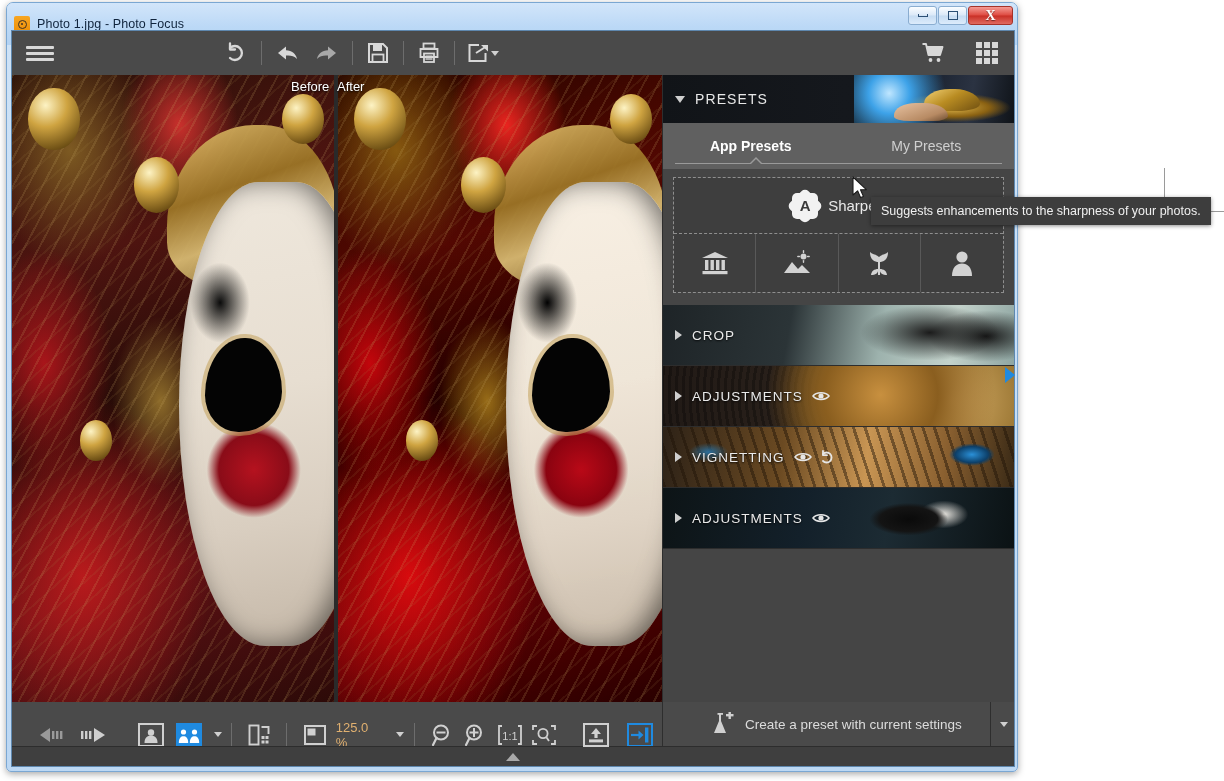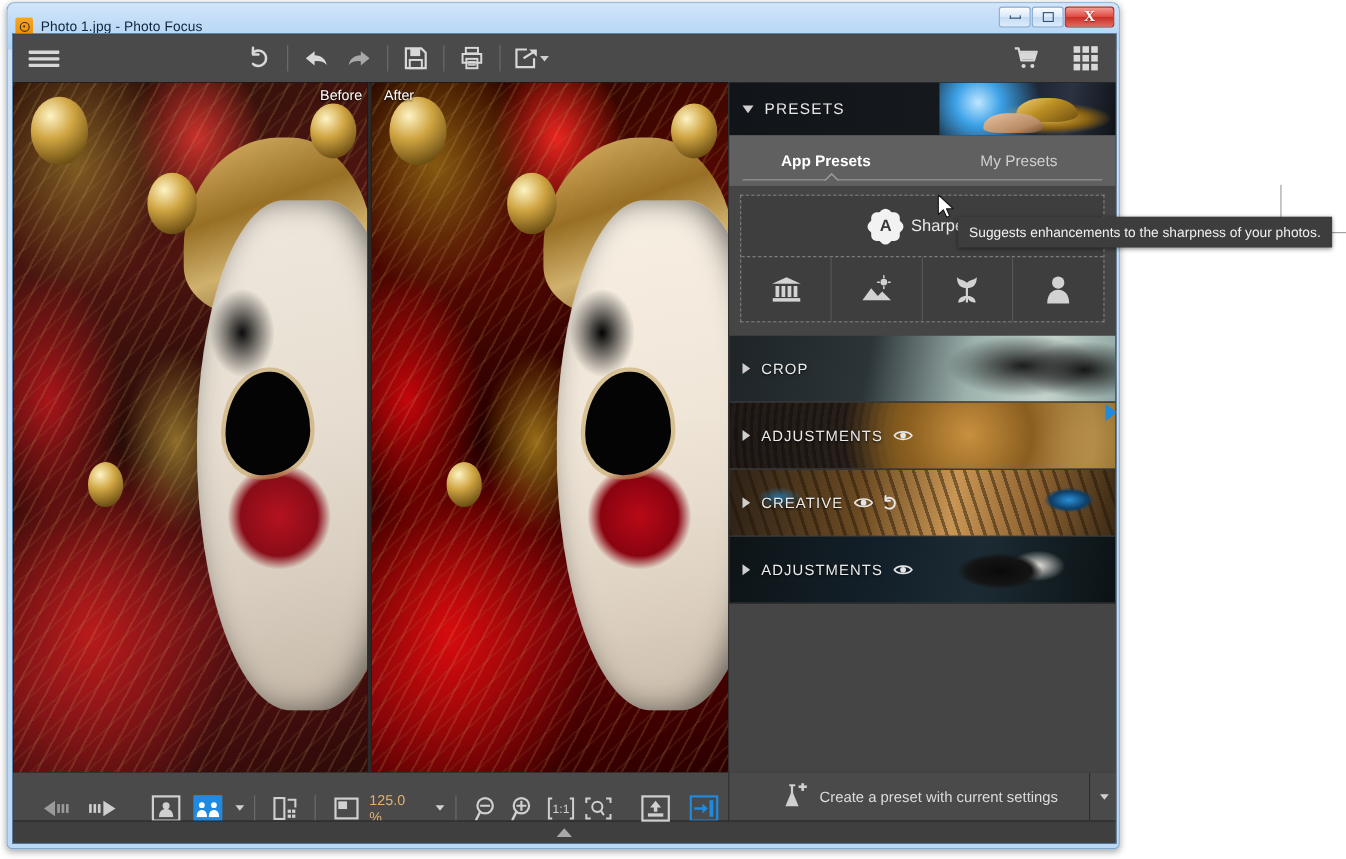--- a/index.html
+++ b/index.html
@@ -106,21 +106,21 @@
   #viewer { width: 650px; flex: 0 0 650px; position: relative; background: #000; overflow: hidden; }
   .pane { position: absolute; top: 0; height: 100%; overflow: hidden; }
   #pane-before { left: 0; width: 322px; }
   #pane-after  { left: 326px; width: 324px; }
   .pane-split { position: absolute; left: 322px; top: 0; width: 4px; height: 100%; background: #2a2a2a; z-index: 4; }
   .pane-label {
     position: absolute; top: 4px; font-size: 13px; color: #fff; z-index: 5;
     text-shadow: 0 1px 2px #000; padding: 0 3px;
   }
   #label-before { left: 276px; }
-  #label-after  { left: 334px; }
+  #label-after  { left: 322px; }
 
   
   .mask-art { position: absolute; inset: 0; }
   .mask-art .bg {
     position: absolute; inset: 0;
     background:
       radial-gradient(ellipse 42% 30% at 18% 12%, #7d5a22 0%, rgba(40,20,8,0) 62%),
       radial-gradient(ellipse 26% 18% at 52% 8%, #c9302c 0%, rgba(60,8,8,0) 70%),
       radial-gradient(ellipse 30% 26% at 10% 46%, #a8151a 0%, rgba(70,6,10,0) 70%),
       radial-gradient(ellipse 55% 40% at 22% 80%, #b81a1c 0%, rgba(70,8,10,0) 72%),
@@ -578,21 +578,21 @@
               <svg class="eye-icon" width="18" height="12" viewBox="0 0 18 12">
                 <path d="M1 6 C4 1.5 14 1.5 17 6 C14 10.5 4 10.5 1 6 Z" fill="none" stroke="#e6e6e6" stroke-width="1.5"></path>
                 <circle cx="9" cy="6" r="2.6" fill="#e6e6e6"></circle>
               </svg>
             </div>
           </div>
 
           <div class="section-row">
             <div class="section-art art-sharp"></div>
             <div class="tri-right" style="z-index:3"></div>
-            <div class="section-label">CREATIVE</div>
+            <div class="section-label">VIGNETTING</div>
             <div class="section-icons">
               <svg class="eye-icon" width="18" height="12" viewBox="0 0 18 12">
                 <path d="M1 6 C4 1.5 14 1.5 17 6 C14 10.5 4 10.5 1 6 Z" fill="none" stroke="#e6e6e6" stroke-width="1.5"></path>
                 <circle cx="9" cy="6" r="2.6" fill="#e6e6e6"></circle>
               </svg>
               <svg class="reset-icon" width="16" height="15" viewBox="0 0 16 15">
                 <path d="M4 4 A5 5 0 1 1 4 11" fill="none" stroke="#e6e6e6" stroke-width="1.8" stroke-linecap="round"></path>
                 <path d="M4 1 L4 5.2 L8 5.2" fill="none" stroke="#e6e6e6" stroke-width="1.8" stroke-linecap="round" stroke-linejoin="round"></path>
               </svg>
             </div>

